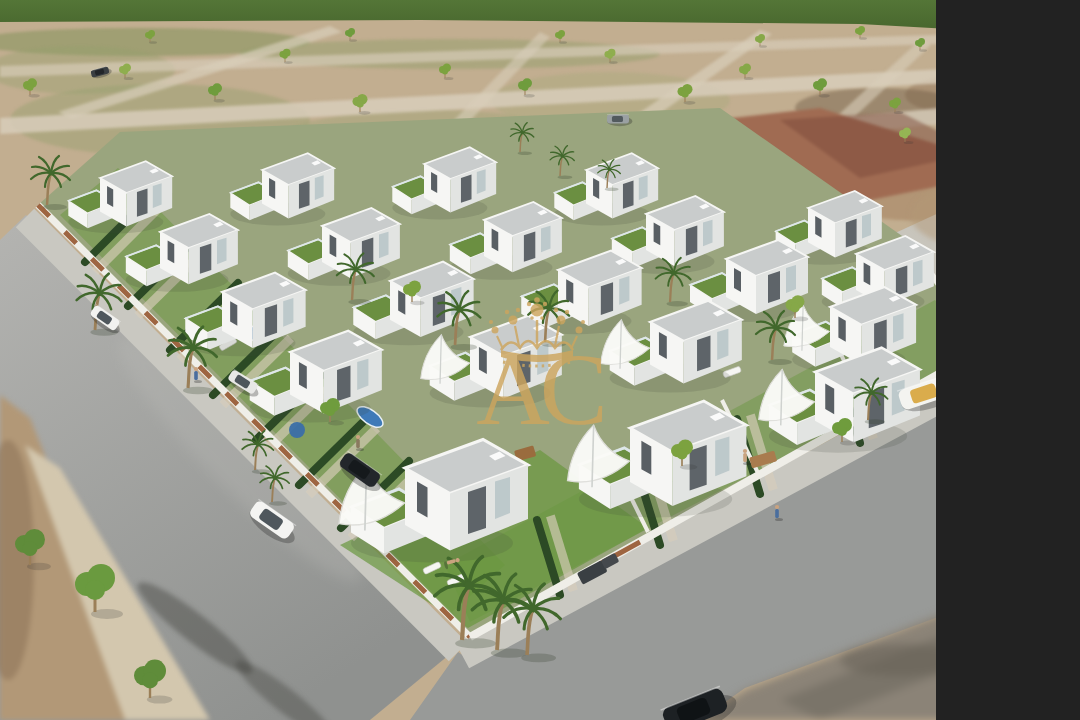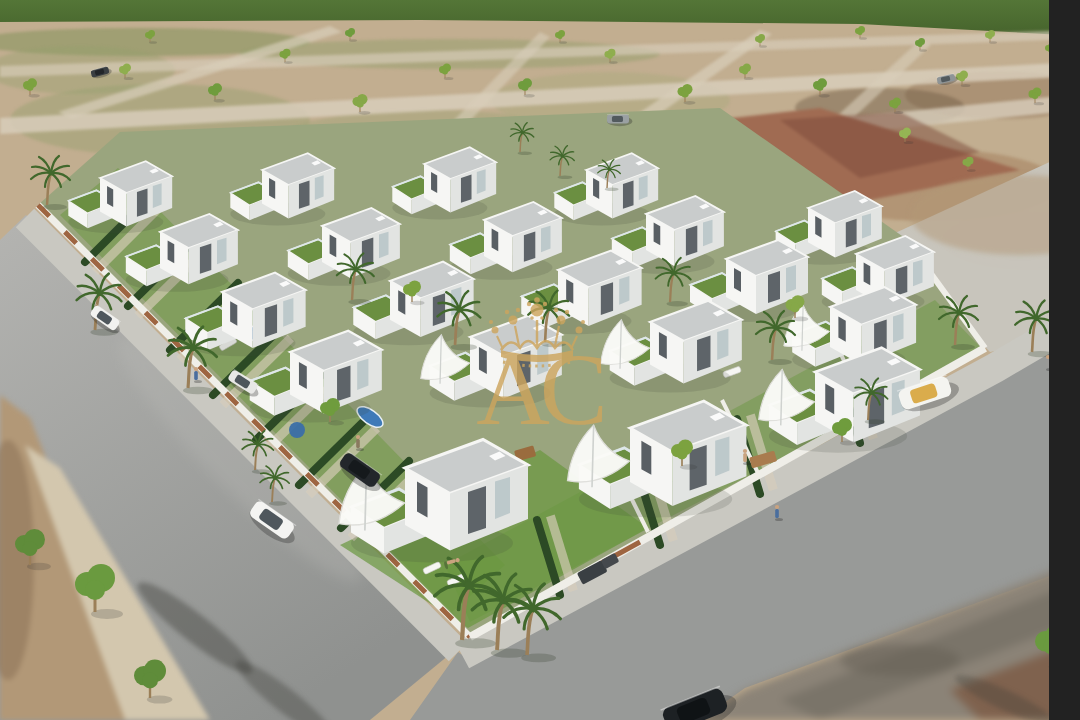--- a/index.html
+++ b/index.html
@@ -1,16 +1,16 @@
 <!DOCTYPE html>
 <html><head>
 <meta charset="utf-8">
 <style>
   html,body{margin:0;padding:0;background:#222;}
-  .stage{position:relative;width:1049px;height:720px;overflow:hidden;background:#c2ae90;font-family:"Liberation Sans",sans-serif;text-align:right;}
+  .stage{position:relative;width:936px;height:720px;overflow:hidden;background:#c2ae90;font-family:"Liberation Sans",sans-serif;text-align:right;}
   svg{display:block}
   .blur1{filter:blur(1.4px)}
   .blur2{filter:blur(2.5px)}
   .blur3{filter:blur(4px)}
   .soft{filter:blur(7px)}
   .wm-text{font-family:"Liberation Serif",serif;font-weight:400;letter-spacing:-10px;}
 </style>
 </head>
 <body>
 

